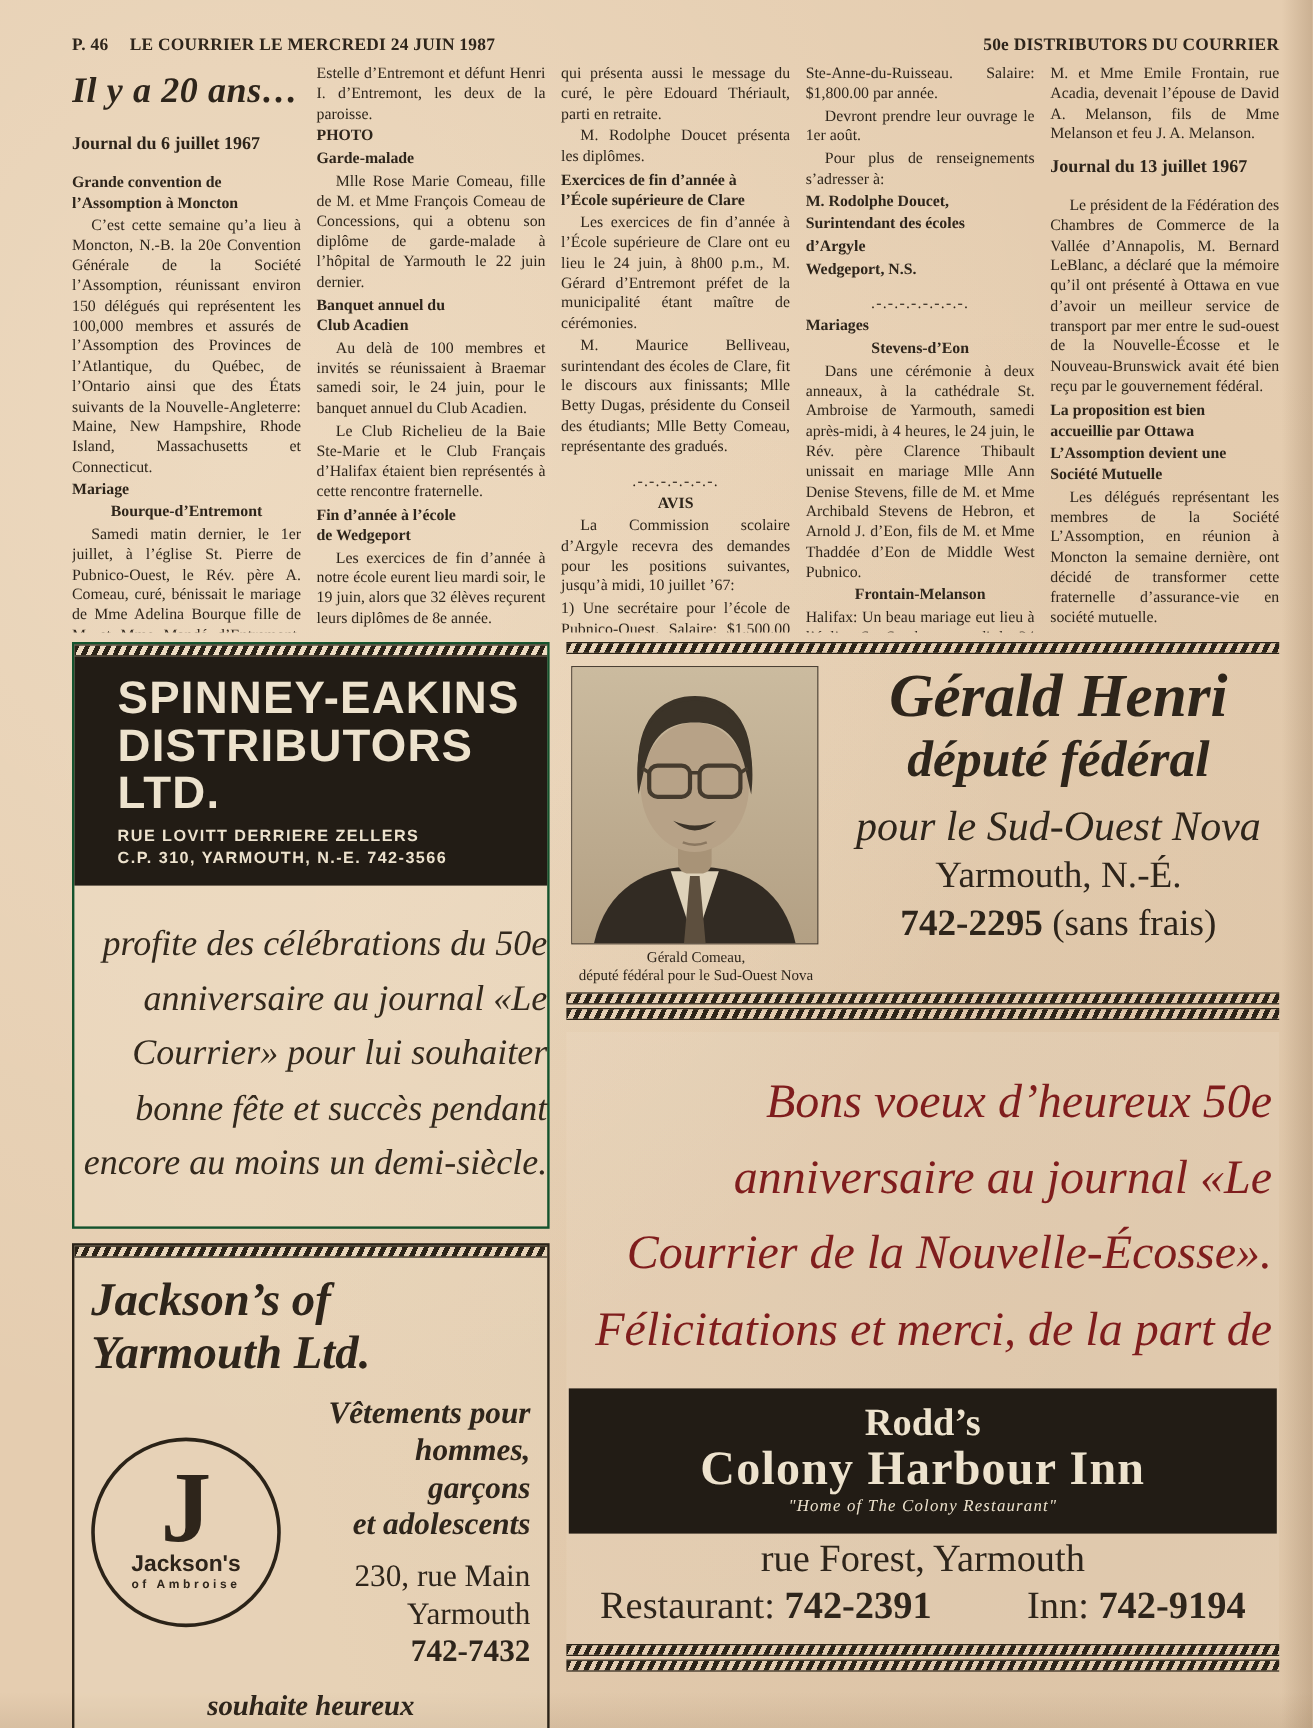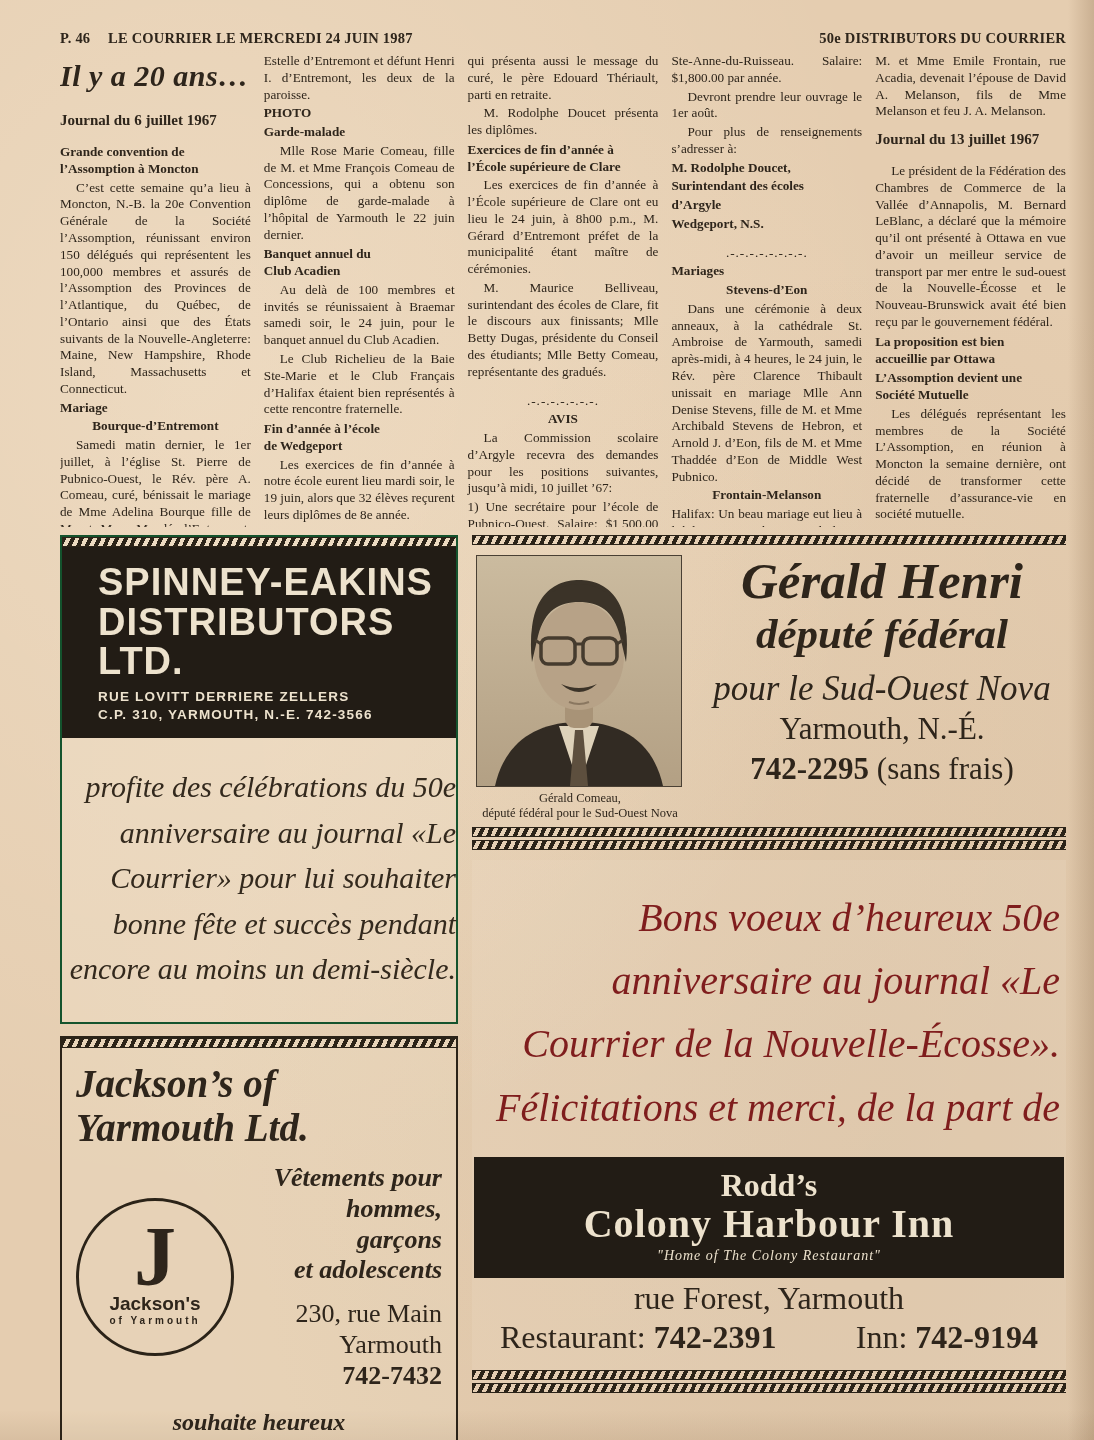--- a/index.html
+++ b/index.html
@@ -211,21 +211,21 @@
         <div class="rope"></div>
         <div class="jacksons-inner">
           <div class="jacksons-title">
             <div>Jackson’s of</div>
             <div>Yarmouth Ltd.</div>
           </div>
           <div class="jacksons-row">
             <div class="jacksons-logo">
               <div class="jacksons-j">J</div>
               <div class="jacksons-logoname">Jackson's</div>
-              <div class="jacksons-logosub">of Yarmouth</div>
+              <div class="jacksons-logosub">of Ambroise</div>
             </div>
             <div class="jacksons-info">
               <div class="jacksons-desc">
                 <div>Vêtements pour</div>
                 <div>hommes, garçons</div>
                 <div>et adolescents</div>
               </div>
               <div class="jacksons-street">
                 <div>230, rue Main</div>
                 <div>Yarmouth</div>

